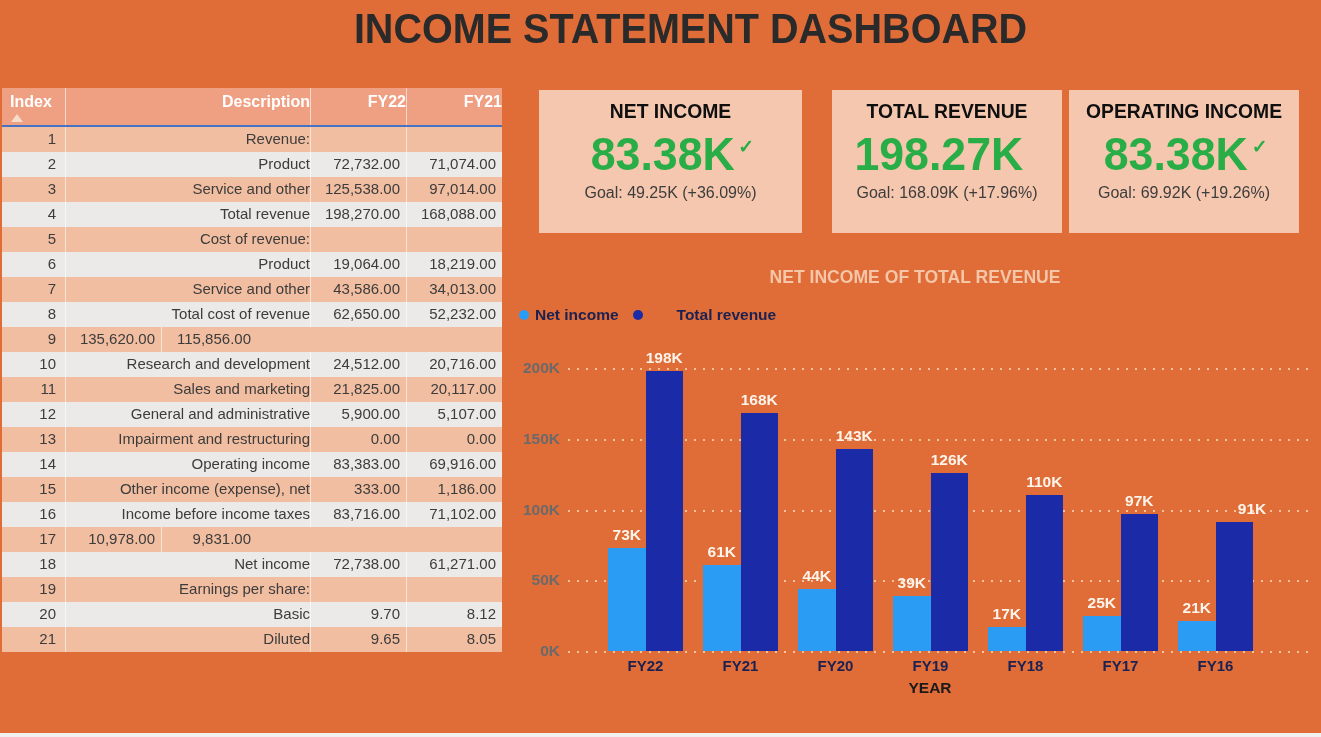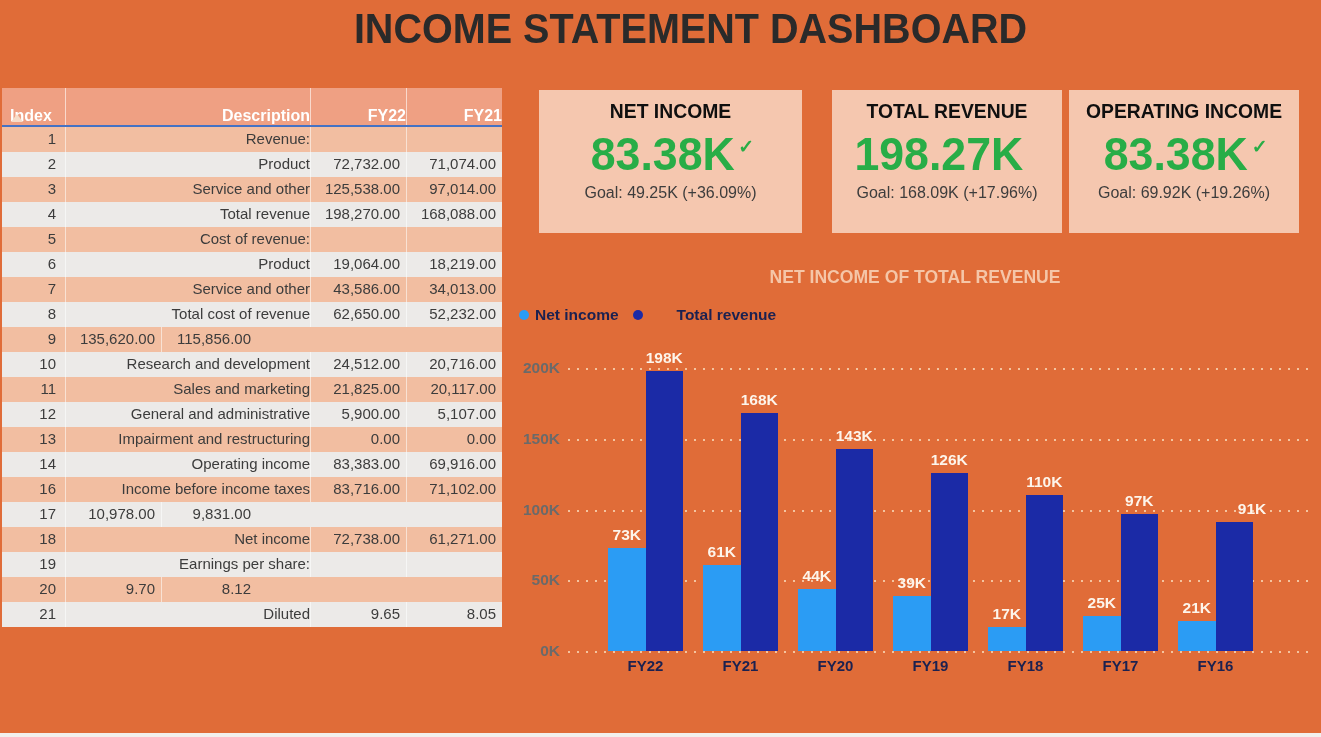--- a/index.html
+++ b/index.html
@@ -19,21 +19,21 @@
   }
 
   
   .tbl { position:absolute; left:2px; top:88px; width:500px; }
   .tbl-head {
     display:flex; background:#EFA083; height:39px; position:relative;
     border-bottom:2px solid #4472C4; box-sizing:border-box;
   }
   .th {
     color:#FFFFFF; font-weight:700; font-size:16px;
-    padding-top:19px; box-sizing:border-box; white-space:nowrap; overflow:hidden;
+    padding-top:5px; box-sizing:border-box; white-space:nowrap; overflow:hidden;
   }
   .th + .th { border-left:1px solid rgba(255,255,255,0.6);text-align:right; }
   .c-index { width:63px; }
   .c-desc  { width:245px; }
   .c-fy22  { width:96px; }
   .c-fy21  { width:96px; }
   .th.c-index { padding-left:8px; }
   .th.c-desc, .th.c-fy22, .th.c-fy21 { padding-left:8px; }
   .sort-tri {
     position:absolute; left:9px; top:26px; width:0; height:0;
@@ -203,20 +203,26 @@
           <div class="cell c-fy22">0.00</div>
           <div class="cell c-fy21">0.00</div>
         </div>
         <div class="row">
           <div class="cell c-index">14</div>
           <div class="cell c-desc">Operating income</div>
           <div class="cell c-fy22">83,383.00</div>
           <div class="cell c-fy21">69,916.00</div>
         </div>
         <div class="row">
+          <div class="cell c-index">15</div>
+          <div class="cell c-desc">Other income (expense), net</div>
+          <div class="cell c-fy22">333.00</div>
+          <div class="cell c-fy21">1,186.00</div>
+        </div>
+        <div class="row">
           <div class="cell c-index">16</div>
           <div class="cell c-desc">Income before income taxes</div>
           <div class="cell c-fy22">83,716.00</div>
           <div class="cell c-fy21">71,102.00</div>
         </div>
         <div class="row">
           <div class="cell c-index">17</div>
           <div class="cell c-fy22">10,978.00</div>
           <div class="cell c-fy21">9,831.00</div>
         </div>
@@ -227,20 +233,21 @@
           <div class="cell c-fy21">61,271.00</div>
         </div>
         <div class="row">
           <div class="cell c-index">19</div>
           <div class="cell c-desc">Earnings per share:</div>
           <div class="cell c-fy22"></div>
           <div class="cell c-fy21"></div>
         </div>
         <div class="row">
           <div class="cell c-index">20</div>
+          <div class="cell c-desc">Basic</div>
           <div class="cell c-fy22">9.70</div>
           <div class="cell c-fy21">8.12</div>
         </div>
         <div class="row">
           <div class="cell c-index">21</div>
           <div class="cell c-desc">Diluted</div>
           <div class="cell c-fy22">9.65</div>
           <div class="cell c-fy21">8.05</div>
         </div>
       </div>
@@ -321,16 +328,17 @@
         <div class="bar-label" style="left: 564.75px; top: 331.625px;">25K</div>
         <div class="bar" style="left: 615.5px; top: 251.745px; width: 37.5px; height: 137.255px; background: rgb(27, 42, 166);"></div>
         <div class="bar-label" style="left: 602.25px; top: 229.745px;">97K</div>
         <div class="x-label" style="left: 577.5px;">FY17</div>
         <div class="bar" style="left: 673px; top: 359.285px; width: 37.5px; height: 29.715px; background: rgb(43, 156, 244);"></div>
         <div class="bar-label" style="left: 659.75px; top: 337.285px;">21K</div>
         <div class="bar" style="left: 710.5px; top: 260.235px; width: 37.5px; height: 128.765px; background: rgb(27, 42, 166);"></div>
         <div class="bar-label" style="left: 697.25px; top: 238.235px; text-align: right;">91K</div>
         <div class="x-label" style="left: 672.5px;">FY16</div>
       </div>
+    <div class="xaxis-title">YEAR</div>
   </div>
 
   <div class="bottom-strip"></div>
 </div>
 
 </body></html>

